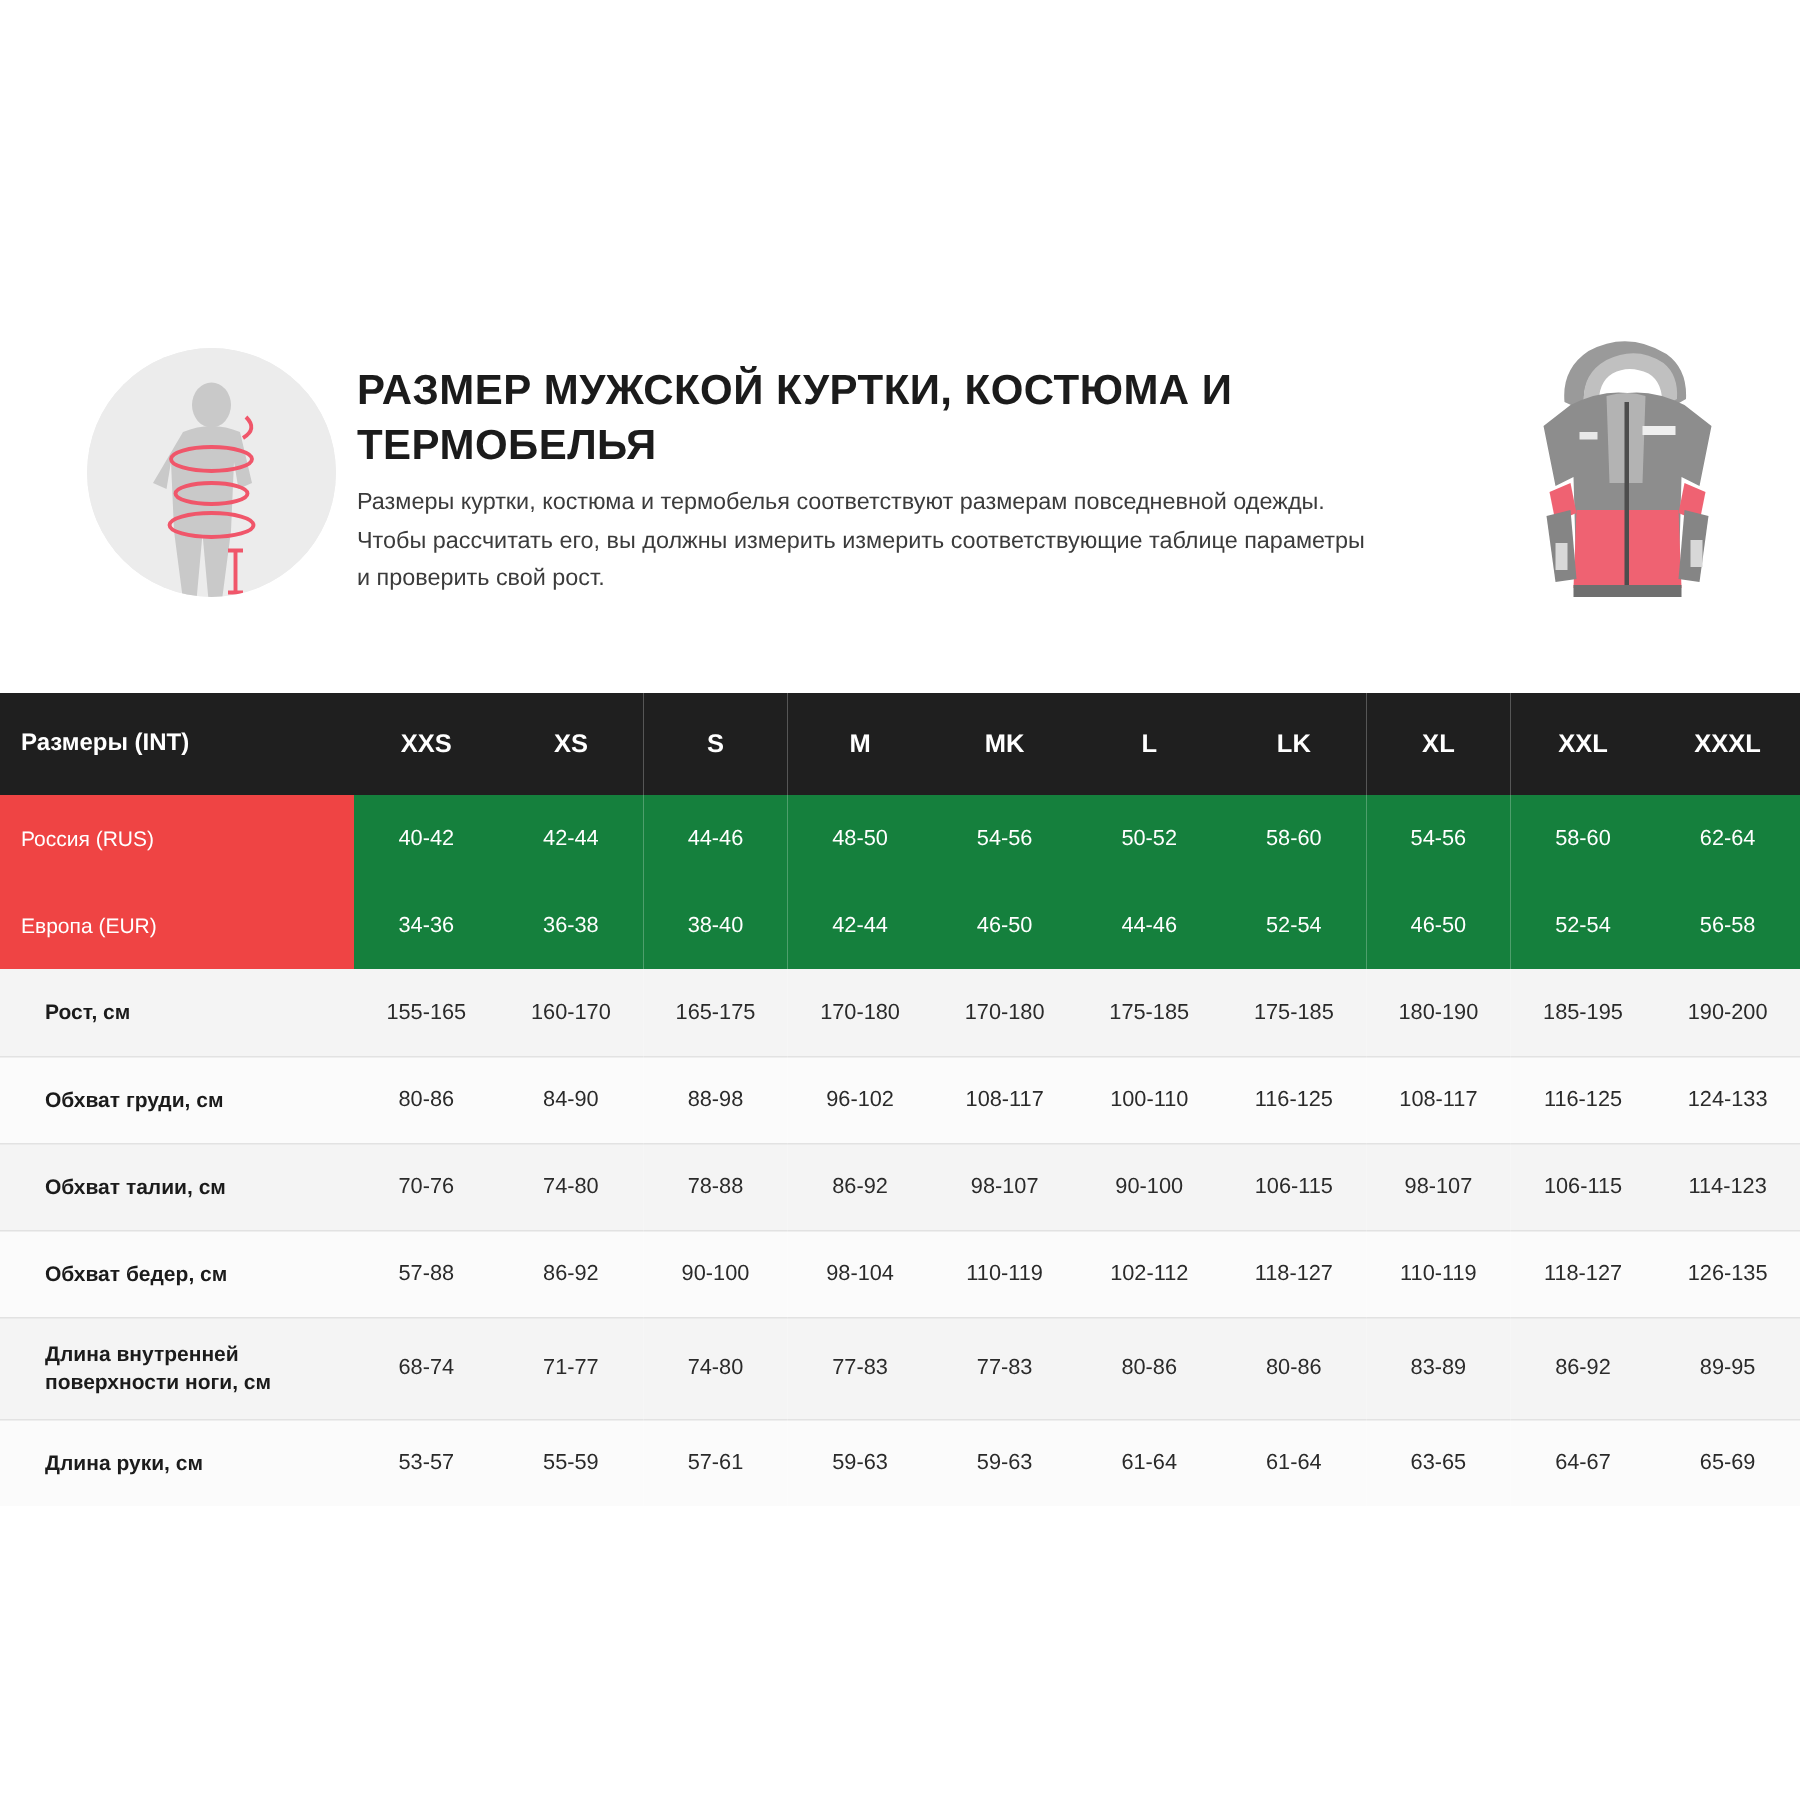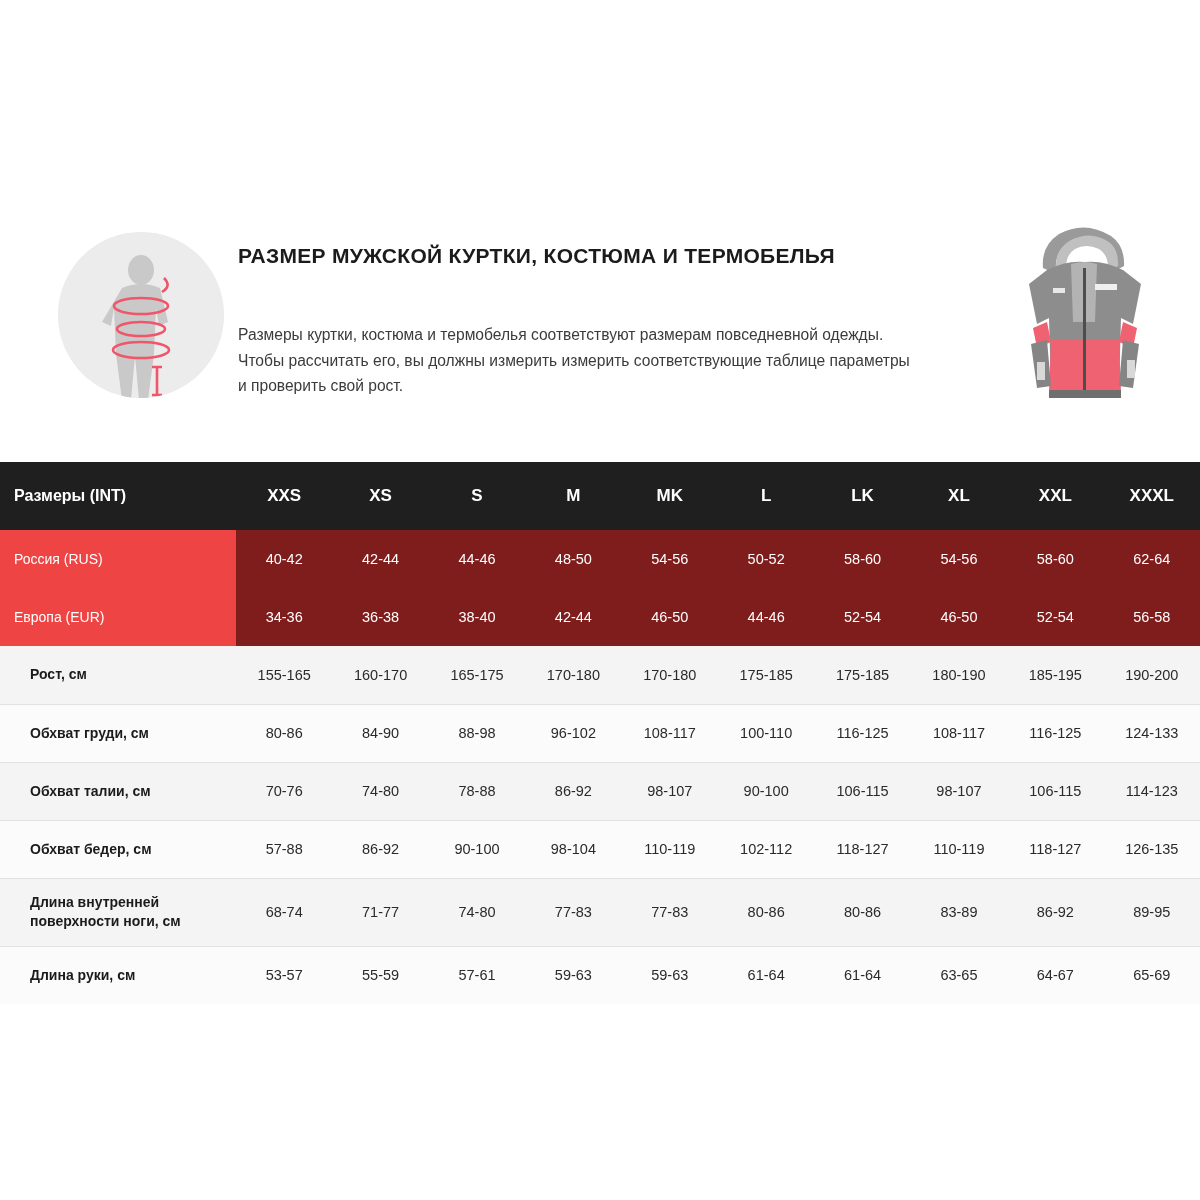--- a/index.html
+++ b/index.html
@@ -32,21 +32,21 @@
     border-radius: 50%;
     background: #ececec;
     overflow: hidden;
   }
   .badge svg { display: block; }
 
   .title {
     position: absolute;
     left: 238px; top: 32px;
     width: 700px;
-    font-size: 21px;
+    font-size: 28px;
     font-weight: bold;
     letter-spacing: 0.3px;
     line-height: 1.32;
     color: #1b1b1b;
     text-transform: uppercase;
   }
   .intro {
     position: absolute;
     left: 238px; top: 112px;
     width: 678px;
@@ -92,21 +92,21 @@
     font-weight: bold;
   }
   thead th.rowhead {
     text-align: left;
     padding-left: 14px;
     font-size: 16px;
     margin-left: 16px;
   }
 
   tr.dark td {
-    background: #7f1d1d;
+    background: #15803d;
     color: #ffffff;
     height: 58px;
     font-size: 14.5px;
   }
   tr.dark td.rowhead {
     background: #ef4444;
     text-align: left;
     padding-left: 14px;
     font-size: 14px;
     font-weight: normal;

